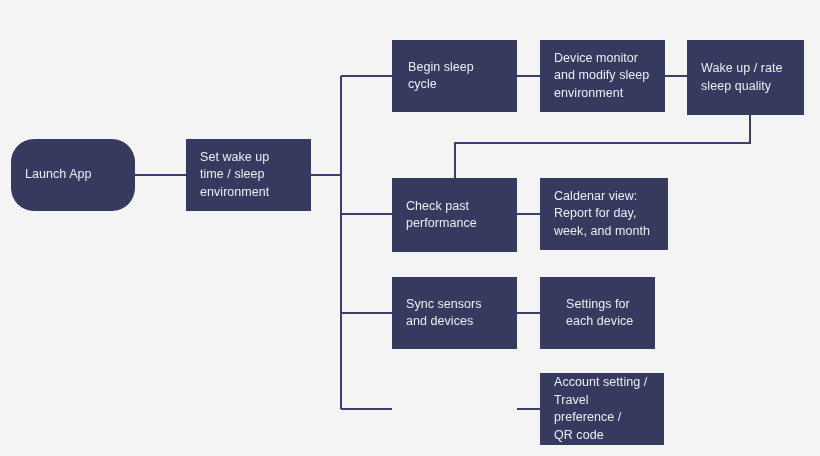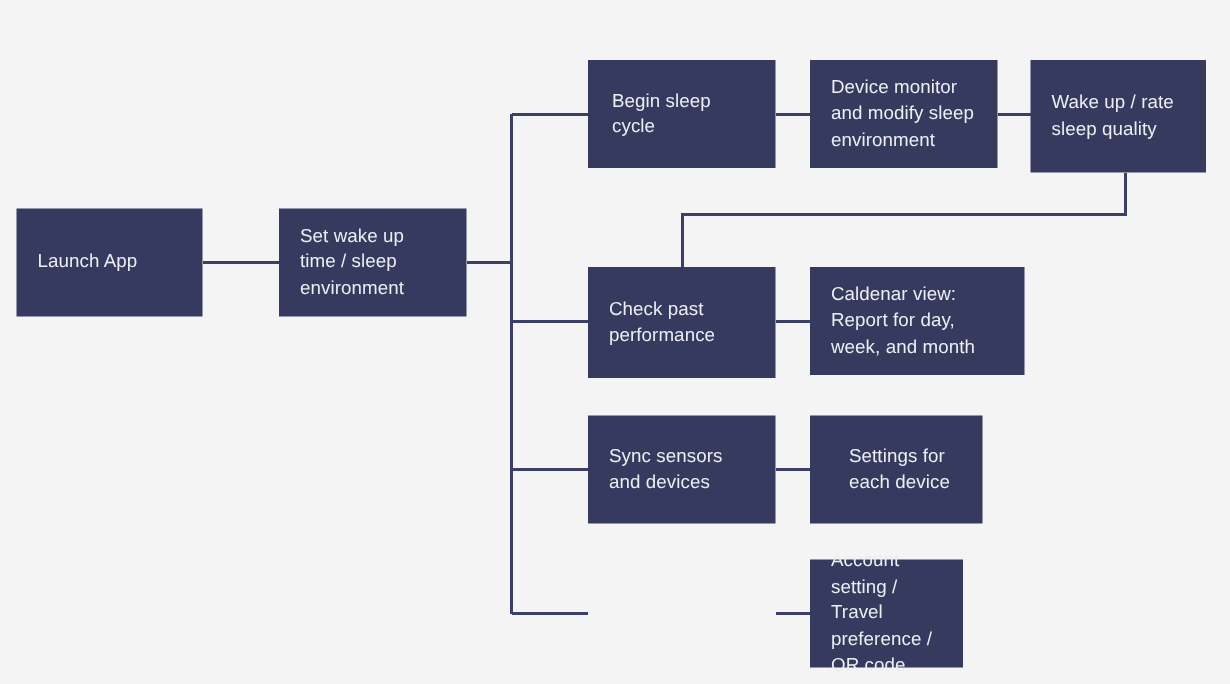--- a/index.html
+++ b/index.html
@@ -74,21 +74,21 @@
       <path d="M750,115 L750,143 L455,143 L455,178"></path>
 
       <path d="M517,214 L540,214"></path>
 
       <path d="M517,313 L540,313"></path>
 
       <path d="M517,409 L540,409"></path>
     </g>
   </svg>
 
-  <div class="node" style="left:11px; top:139px; width:124px; height:72px;">
+  <div class="node" style="left:11px; top:139px; width:124px; height:72px;border-radius:23px;">
     <span class="node-label">Launch App</span>
   </div>
 
   <div class="node" style="left:186px; top:139px; width:125px; height:72px;">
     <span class="node-label">Set wake up
 time / sleep
 environment</span>
   </div>
 
   <div class="node" style="left:392px; top:40px; width:125px; height:72px;padding-left:16px;">
@@ -105,36 +105,36 @@
   <div class="node" style="left:687px; top:40px; width:117px; height:75px;">
     <span class="node-label">Wake up / rate
 sleep quality</span>
   </div>
 
   <div class="node" style="left:392px; top:178px; width:125px; height:74px;">
     <span class="node-label">Check past
 performance</span>
   </div>
 
-  <div class="node" style="left:540px; top:178px; width:143px; height:72px;">
+  <div class="node" style="left:540px; top:178px; width:128px; height:72px;">
     <span class="node-label">Caldenar view:
 Report for day,
 week, and month</span>
   </div>
 
   <div class="node" style="left:392px; top:277px; width:125px; height:72px;">
     <span class="node-label">Sync sensors
 and devices</span>
   </div>
 
   <div class="node" style="left:540px; top:277px; width:115px; height:72px;padding-left:26px;">
     <span class="node-label">Settings for
 each device</span>
   </div>
 
 
-  <div class="node" style="left:540px; top:373px; width:102px; height:72px;">
+  <div class="node" style="left:540px; top:373px; width:124px; height:72px;">
     <span class="node-label">Account setting /
 Travel preference /
 QR code</span>
   </div>
 
 </div>
 
 </body></html>

